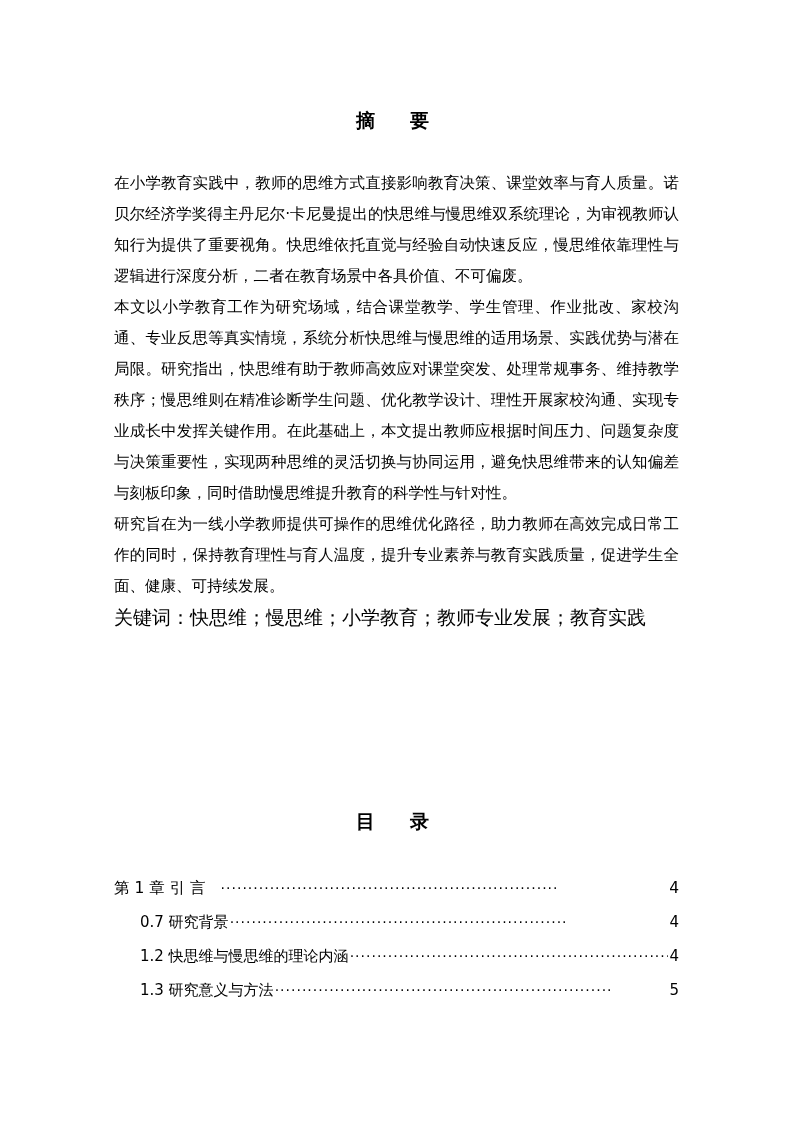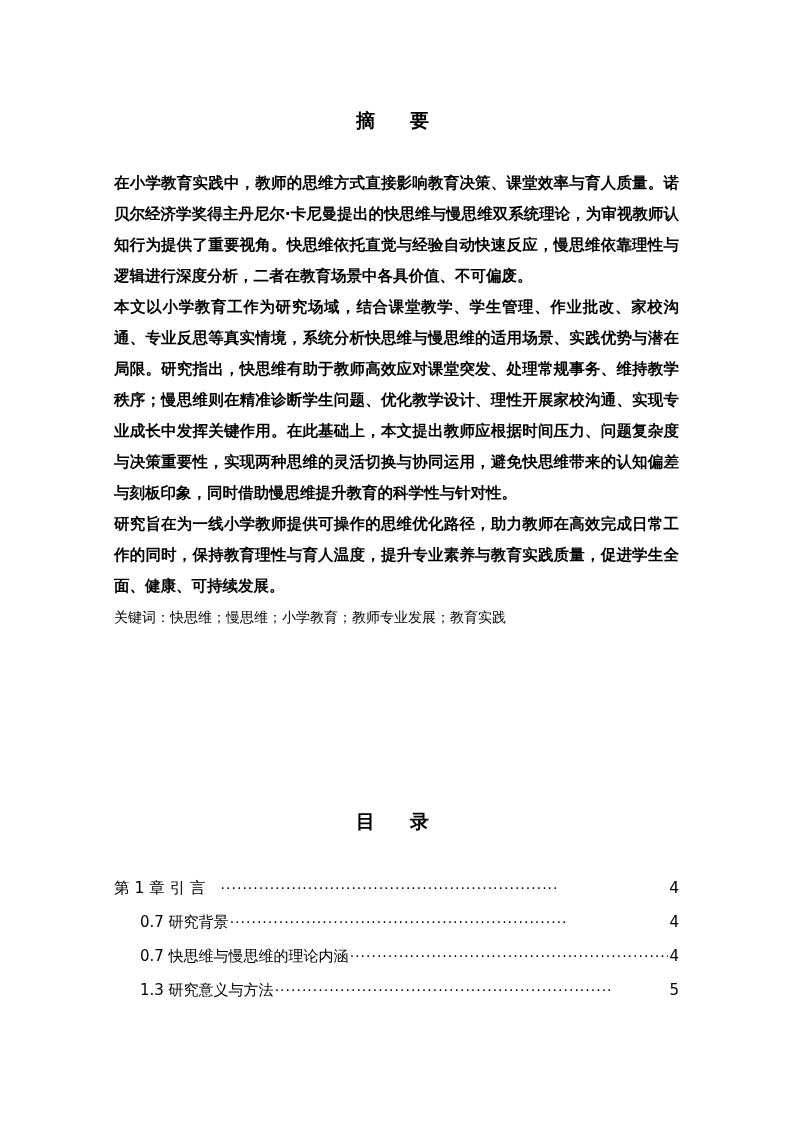--- a/index.html
+++ b/index.html
@@ -36,25 +36,24 @@
   .abstract-body p {
     margin: 0;
     font-size: 15.5px;
     line-height: 31px;
     text-align: justify;
     text-justify: inter-ideograph;
     font-family: "DejaVu Sans", "Liberation Sans", sans-serif;
   }
   .abstract-body p.para {
     text-indent: 0;
-    font-weight: bold;
   }
   .keywords {
     margin-top: 0px;
-    font-size: 14px;
+    font-size: 19px;
     line-height: 31px;
     font-family: "DejaVu Sans", "Liberation Sans", sans-serif;
   }
   .toc-title {
     text-align: center;
     font-size: 19px;
     font-weight: bold;
     letter-spacing: 8px;
     margin: 0;
     padding-top: 176px;
@@ -121,21 +120,21 @@
       <span class="toc-page">4</span>
     </div>
 
     <div class="toc-entry level-2">
       <span class="toc-label">0.7  研究背景</span>
       <span class="toc-dots">······························································</span>
       <span class="toc-page">4</span>
     </div>
 
     <div class="toc-entry level-2">
-      <span class="toc-label">0.7  快思维与慢思维的理论内涵</span>
+      <span class="toc-label">1.2  快思维与慢思维的理论内涵</span>
       <span class="toc-dots">······························································</span>
       <span class="toc-page">4</span>
     </div>
 
     <div class="toc-entry level-2">
       <span class="toc-label">1.3 研究意义与方法</span>
       <span class="toc-dots">······························································</span>
       <span class="toc-page">5</span>
     </div>
 

